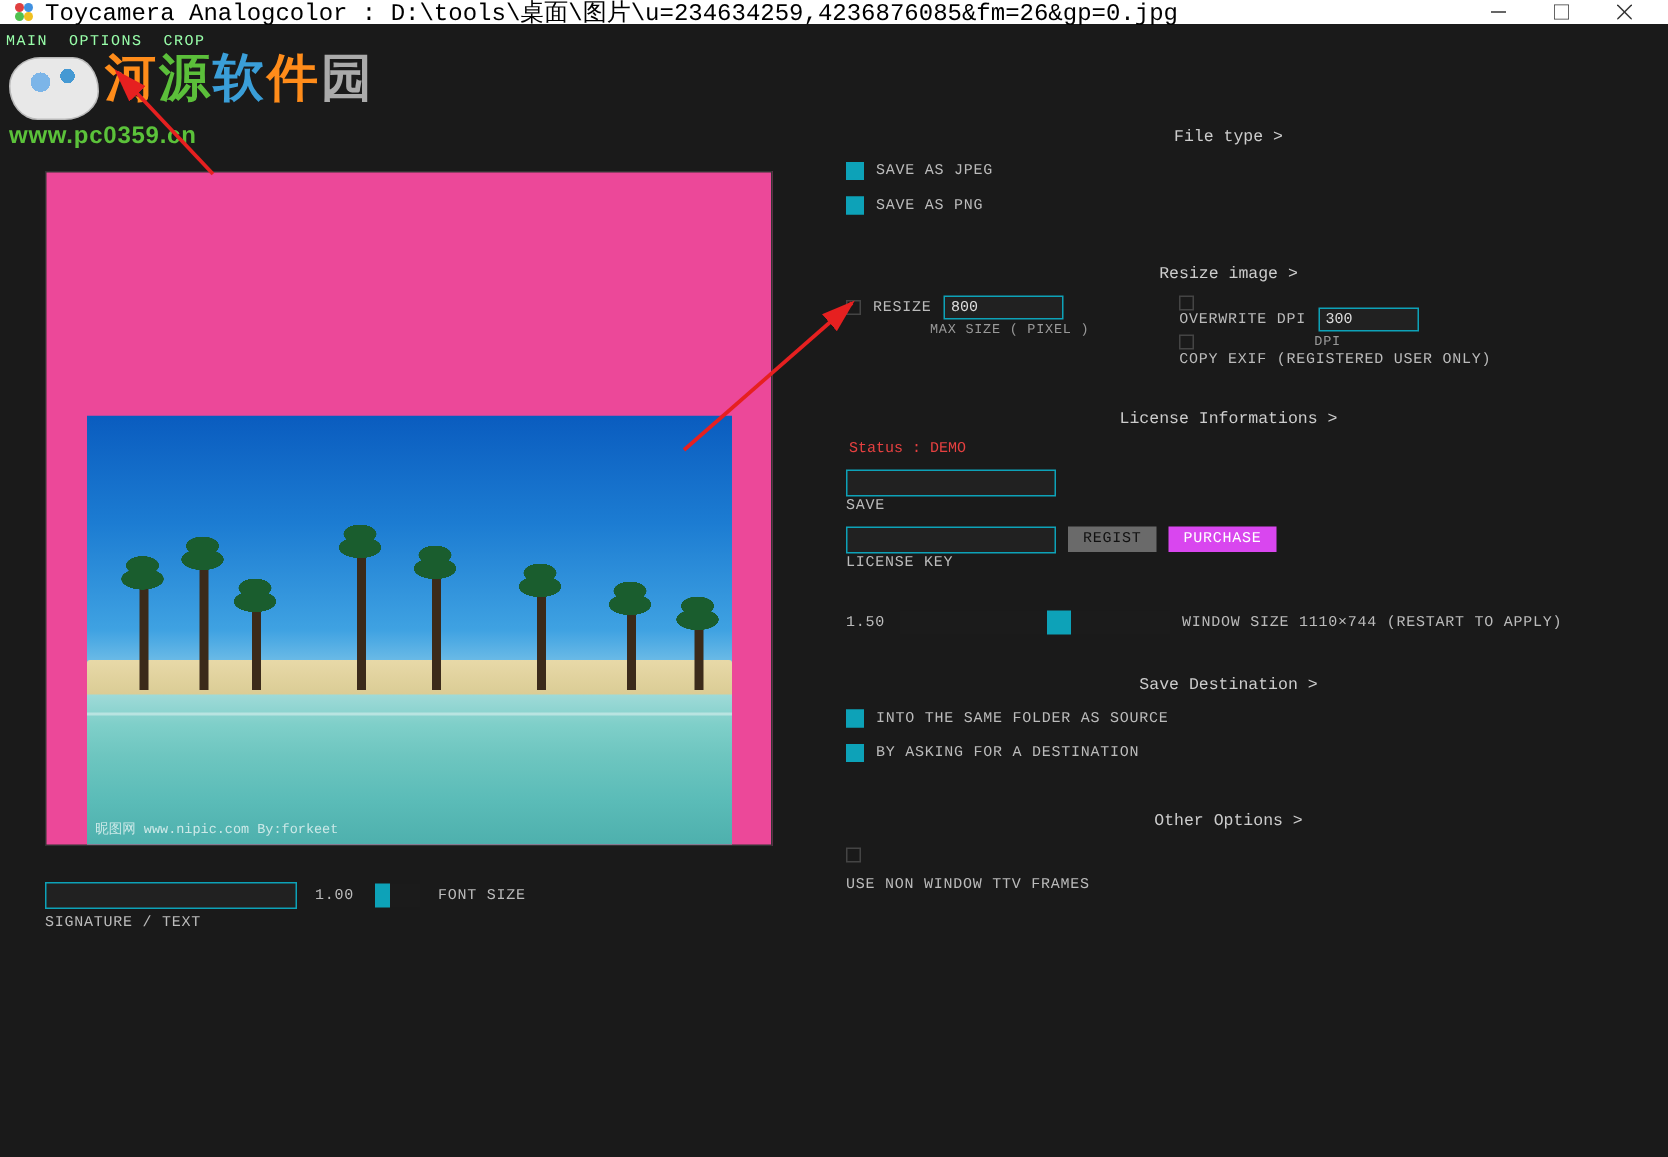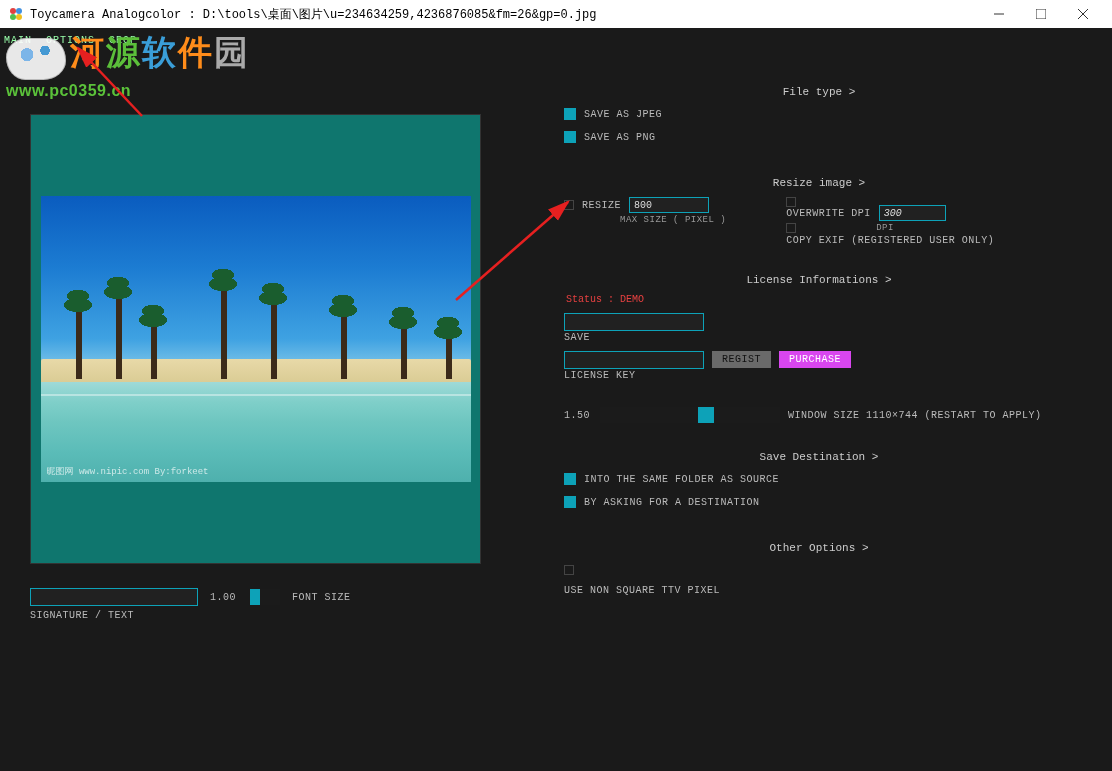--- a/index.html
+++ b/index.html
@@ -1,19 +1,19 @@
 <!DOCTYPE html>
 <html><head>
 <meta charset="utf-8">
 <style>
 * { margin: 0; padding: 0; box-sizing: border-box; font-family: "Courier New", monospace; }
 body { background: #1a1a1a; width: 1112px; height: 771px; overflow: hidden; color: #aaa; font-size: 11px; position: relative; }
 
 
-.titlebar { background: #fff; height: 28px; display: flex; align-items: center; padding: 0 8px; color: #000; font-family: "Segoe UI", sans-serif; font-size: 12px; }
+.titlebar { background: #fff; height: 16px; display: flex; align-items: center; padding: 0 8px; color: #000; font-family: "Segoe UI", sans-serif; font-size: 16px; }
 .titlebar .icon { width: 16px; height: 16px; margin-right: 6px; display: flex; align-items: center; justify-content: center; }
 .titlebar .icon svg { width: 16px; height: 16px; }
 .titlebar .title { flex: 1; }
 .titlebar .winbtns { display: flex; }
 .titlebar .winbtn { width: 42px; height: 28px; display: flex; align-items: center; justify-content: center; cursor: pointer; }
 .titlebar .winbtn svg { width: 10px; height: 10px; stroke: #333; stroke-width: 1; fill: none; }
 
 
 .menubar { height: 18px; display: flex; align-items: flex-end; padding-left: 4px; gap: 14px; }
 .menubar .mitem { color: #9fa; font-size: 10px; letter-spacing: 1px; cursor: pointer; text-transform: uppercase; }
@@ -28,21 +28,21 @@
 .wm-chars span:nth-child(3){color:#3a9ed8}
 .wm-chars span:nth-child(4){color:#ff8c1a}
 .wm-url { color:#5bc23a; font-size:16px; font-weight:bold; margin-top:2px; letter-spacing:.5px; font-family:"Arial",sans-serif; }
 
 
 .content { position: absolute; top: 46px; left: 0; right: 0; bottom: 0; display: flex; }
 .left { width: 540px; padding: 68px 10px 10px 30px; display: flex; flex-direction: column; }
 .right { flex: 1; padding: 40px 20px 10px 6px; }
 
 
-.preview-frame { width: 451px; height: 450px; border: 1px solid #333; display: flex; align-items: center; justify-content: center; background: #0f766e; }
+.preview-frame { width: 485px; height: 450px; border: 1px solid #333; display: flex; align-items: flex-end; justify-content: center; background: #ec4899; }
 .preview-img { width: 430px; height: 286px; position: relative; overflow: hidden; }
 .sky { position:absolute; inset:0; background: linear-gradient(#0a5cbf 0%, #1c7cd2 25%, #3fa2e2 50%, #7cc4e8 60%, #b7e0ea 65%); }
 .sea { position:absolute; top:65%; left:0; right:0; bottom:0; background: linear-gradient(#9fdad8 0%, #7fcfc9 20%, #6ec6c0 40%, #5bbcb8 70%, #4eb0ad 100%); }
 .island { position:absolute; top:57%; left:0; right:0; height:12%; background: linear-gradient(#e8d9a8, #d4c68c); border-radius: 2px; }
 .palm { position:absolute; bottom:36%; width:6px; background:#3b2a1a; }
 .palm::before,.palm::after { content:""; position:absolute; top:-8px; left:-16px; width:36px; height:18px; background: radial-gradient(ellipse at center, #1a5d2e 0 55%, transparent 56%); }
 .palm::after { top:-16px; left:-12px; width:28px; height:16px; }
 .p1{left:35px;height:75px}
 .p2{left:75px;height:88px}
 .p3{left:110px;height:60px}
@@ -224,21 +224,21 @@
             <input class="numbox" value="800" style="">
           </div>
           <div class="hint" style="margin-left:56px">MAX SIZE ( PIXEL )</div>
         </div>
         <div class="cell">
           <div class="toprow">
             <span class="chk sm"></span>
           </div>
           <div class="toprow" style="margin-top:-2px">
             <span class="opt-label">OVERWRITE DPI</span>
-            <input class="numbox" style="width: 67px; font-style: italic;" value="300">
+            <input class="numbox" style="width: 67px;" value="300">
           </div>
           <div class="toprow" style="margin-top:2px">
             <span class="chk sm"></span>
             <span style="width:64px"></span>
             <span class="hint" style="margin:0">DPI</span>
           </div>
           <div class="opt-label" style="margin-top:2px">COPY EXIF (REGISTERED USER ONLY)</div>
         </div>
       </div>
     </div>
@@ -282,17 +282,17 @@
           </div>
       </div>
     </div>
 
     <div class="section">
       <div class="sec-title">Other Options &gt;</div>
       <div class="sub col">
         <div class="row">
             <span class="chk sm"></span>
           </div>
-        <div class="opt-label">USE NON SQUARE TTV PIXEL</div>
+        <div class="opt-label">USE NON WINDOW TTV FRAMES</div>
       </div>
     </div>
   </div>
 </div>
 
 </body></html>

